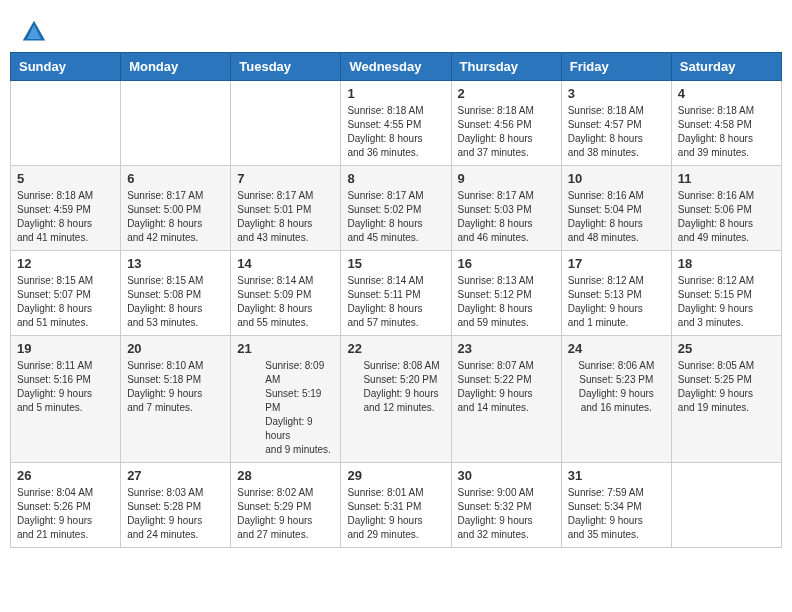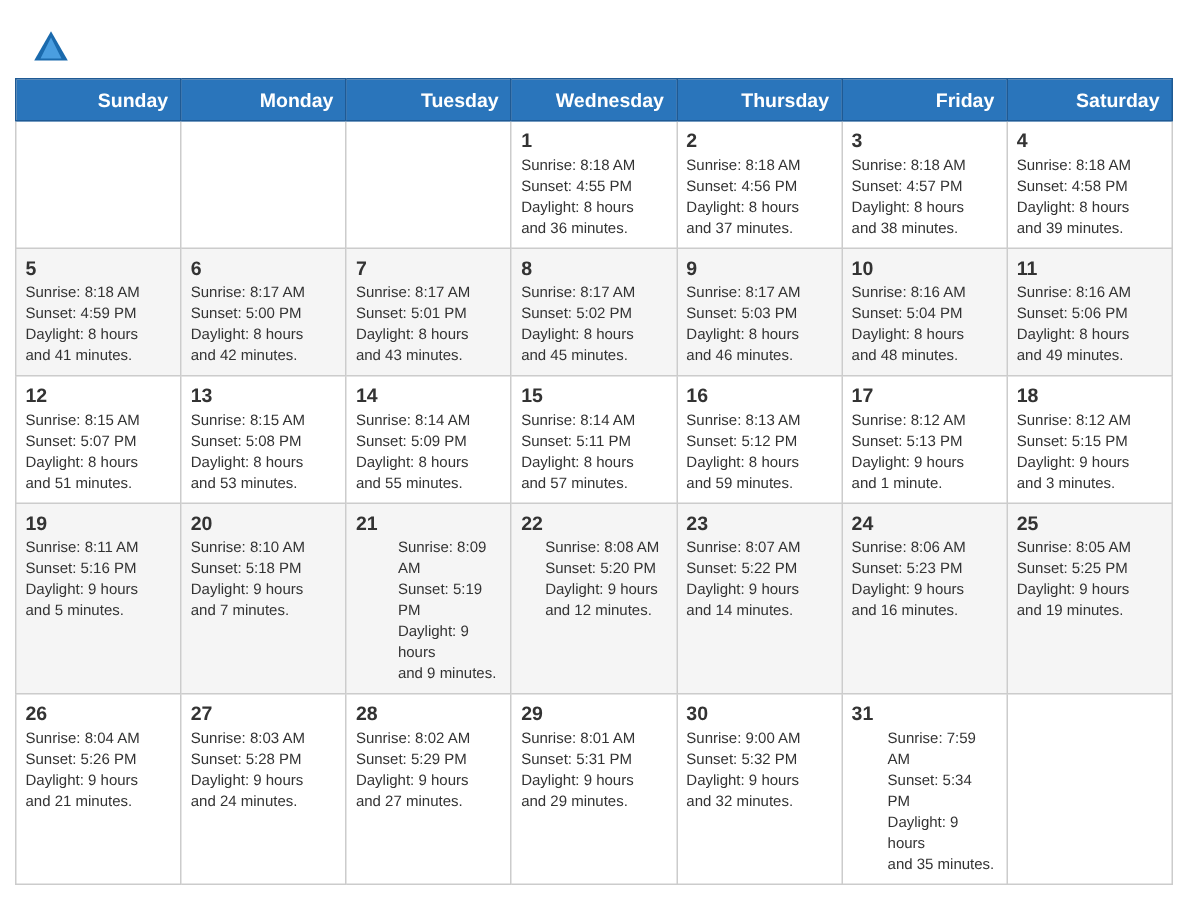--- a/index.html
+++ b/index.html
@@ -55,21 +55,21 @@
     .calendar {
       width: 100%;
       border-collapse: collapse;
       border: 1px solid #ccc;
     }
     .calendar th {
       background-color: #2a75bb;
       color: #fff;
       font-size: 13px;
       font-weight: bold;
-      text-align: right;
+      text-align: left;
       padding: 6px 8px;
       border: 1px solid #1f5a94;
     }
     .calendar td {
       vertical-align: top;
       border: 1px solid #ccc;
       padding: 5px 6px;
       width: 110px;
       min-height: 85px;
       background: #fff;
@@ -293,21 +293,21 @@
         </td>
         <td>
           <span class="day-number">23</span>
           <div class="day-info" style="white-space: pre-line;">Sunrise: 8:07 AM
 Sunset: 5:22 PM
 Daylight: 9 hours
 and 14 minutes.</div>
         </td>
         <td>
           <span class="day-number">24</span>
-          <div class="day-info" style="white-space: pre-line;">Sunrise: 8:06 AM
+          <div class="day-info" style="white-space: pre-line; text-align: center;">Sunrise: 8:06 AM
 Sunset: 5:23 PM
 Daylight: 9 hours
 and 16 minutes.</div>
         </td>
         <td>
           <span class="day-number">25</span>
           <div class="day-info" style="white-space: pre-line;">Sunrise: 8:05 AM
 Sunset: 5:25 PM
 Daylight: 9 hours
 and 19 minutes.</div>
@@ -344,21 +344,21 @@
         </td>
         <td>
           <span class="day-number">30</span>
           <div class="day-info" style="white-space: pre-line;">Sunrise: 9:00 AM
 Sunset: 5:32 PM
 Daylight: 9 hours
 and 32 minutes.</div>
         </td>
         <td>
           <span class="day-number">31</span>
-          <div class="day-info" style="white-space: pre-line; margin-left: 24px;">Sunrise: 7:59 AM
+          <div class="day-info" style="white-space: pre-line;">Sunrise: 7:59 AM
 Sunset: 5:34 PM
 Daylight: 9 hours
 and 35 minutes.</div>
         </td>
         <td class="empty-cell"></td>
       </tr>
     </tbody>
 </table>
 
 </body></html>

